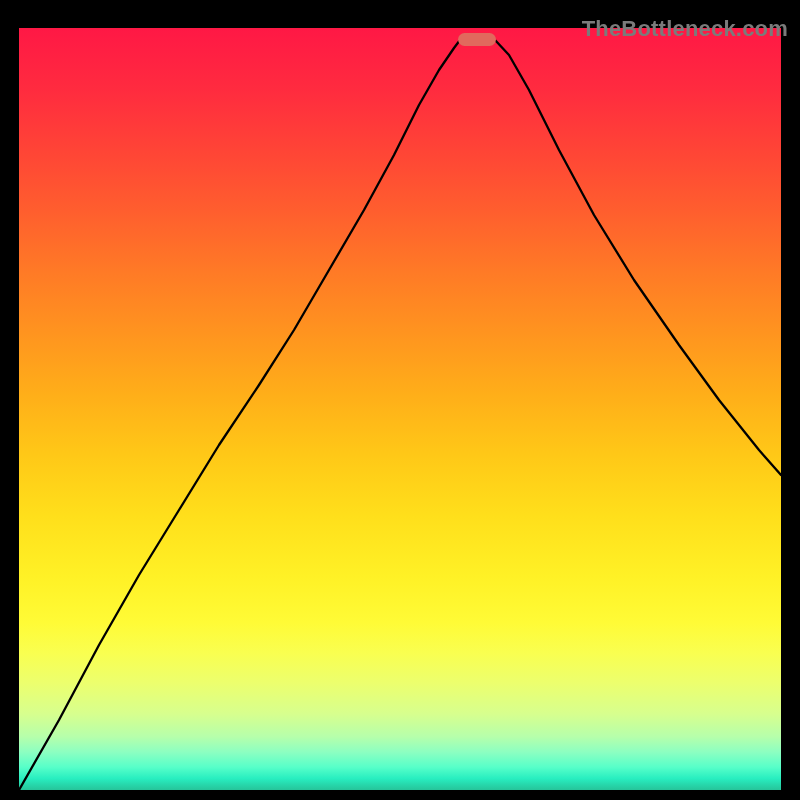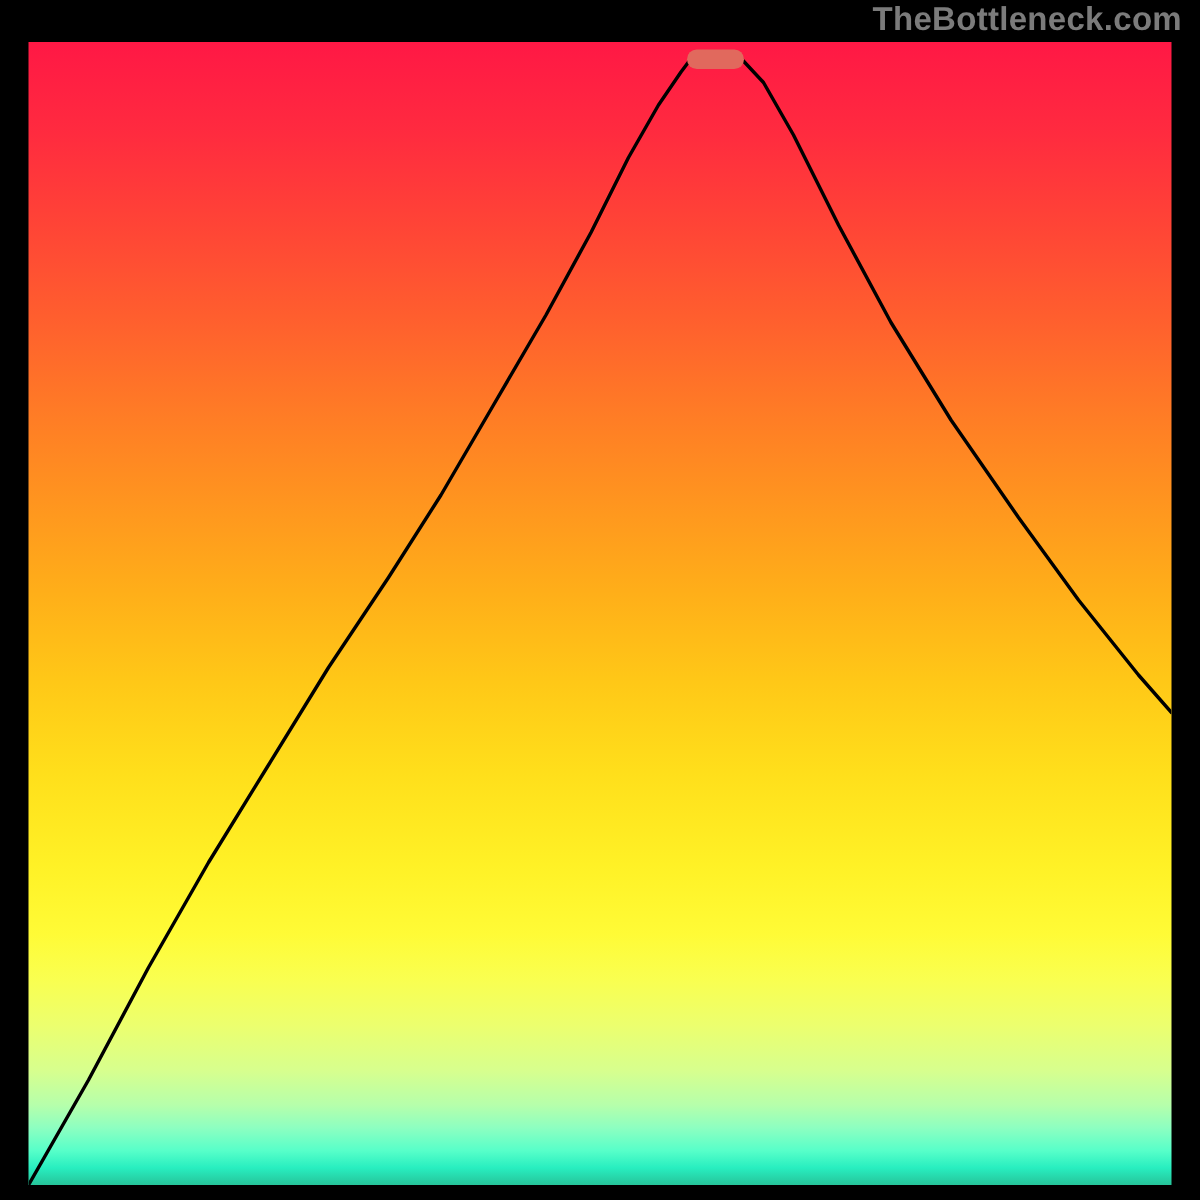--- a/index.html
+++ b/index.html
@@ -5,21 +5,21 @@
   * { margin: 0; padding: 0; box-sizing: border-box; }
   html, body { width: 800px; height: 800px; background: #000; overflow: hidden; }
   .frame {
     position: relative;
     width: 800px;
     height: 800px;
     background: #000;
   }
   .watermark {
     position: absolute;
-    top: 0;
+    top: 16px;
     right: 12px;
     font-family: Arial, Helvetica, sans-serif;
     font-size: 22px;
     font-weight: 600;
     color: #7b7b7b;
     letter-spacing: 0.2px;
     z-index: 5;
     text-align: right;
   }
   .plot {

